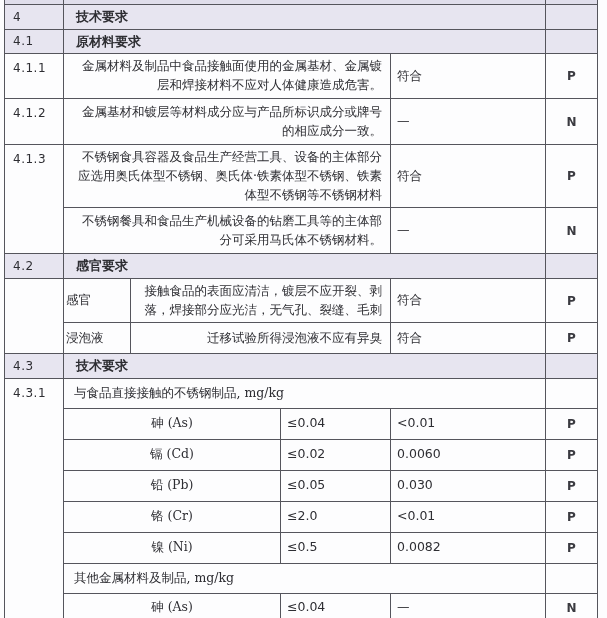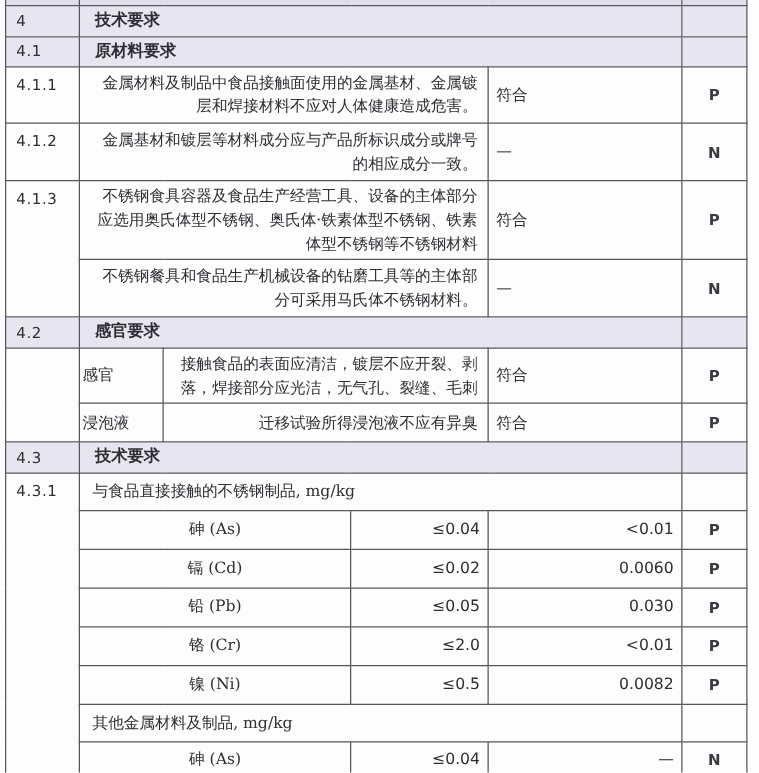--- a/index.html
+++ b/index.html
@@ -39,21 +39,21 @@
     font-size:12px;letter-spacing:.5px;
     vertical-align:top;padding-top:5px;padding-left:8px;
   }
   tr.sec .num{vertical-align:middle;padding-top:2px;}
   .title{padding-left:12px;font-size:13px;font-weight:bold;}
   .desc{padding:3px 8px;text-align:right;}
   .sublabel{text-align:left;font-size:12.5px;padding:2px 2px;}
   .name{text-align:center;font-size:12.5px;}
   .lim,.res{
     font-family:"DejaVu Sans","Liberation Sans",sans-serif;
-    font-size:12.5px;text-align:right;
+    font-size:12.5px;text-align:left;
   }
   .ctr{text-align:left;}
   .pn{
     font-family:"DejaVu Sans","Liberation Sans",sans-serif;
     font-size:12px;font-weight:700;text-align:center;color:#3a3a40;
   }
   .grouphead{padding-left:10px;font-size:12.5px;}
 </style>
 </head>
 <body>

